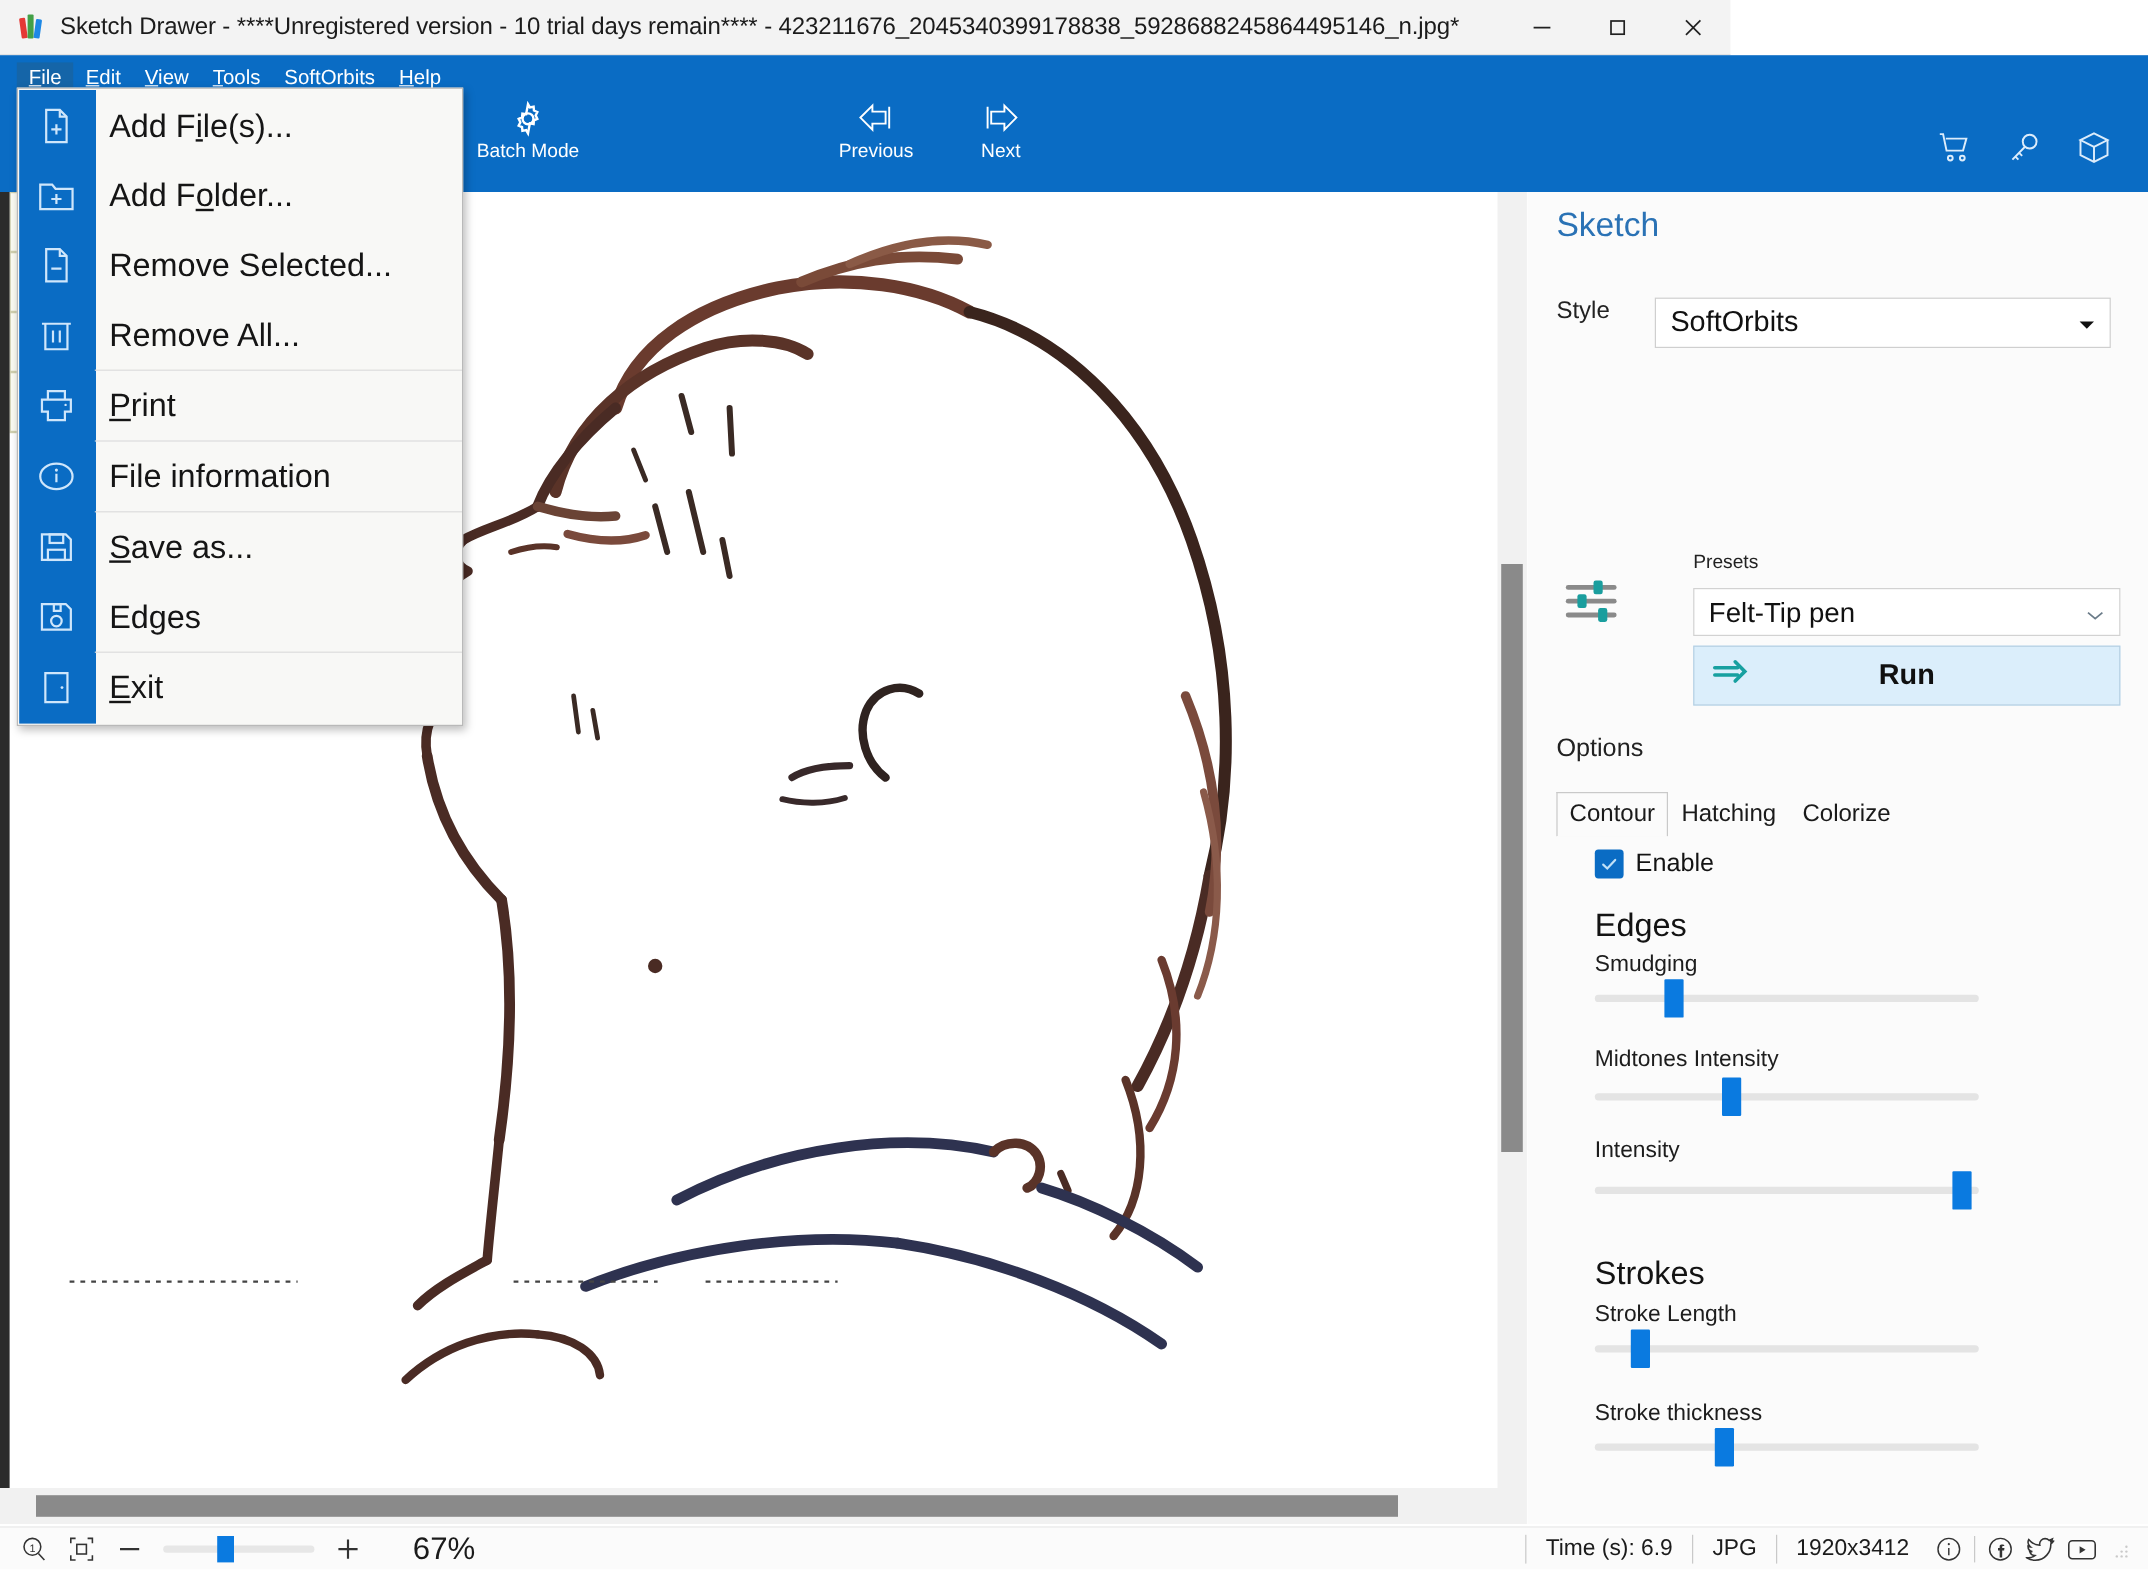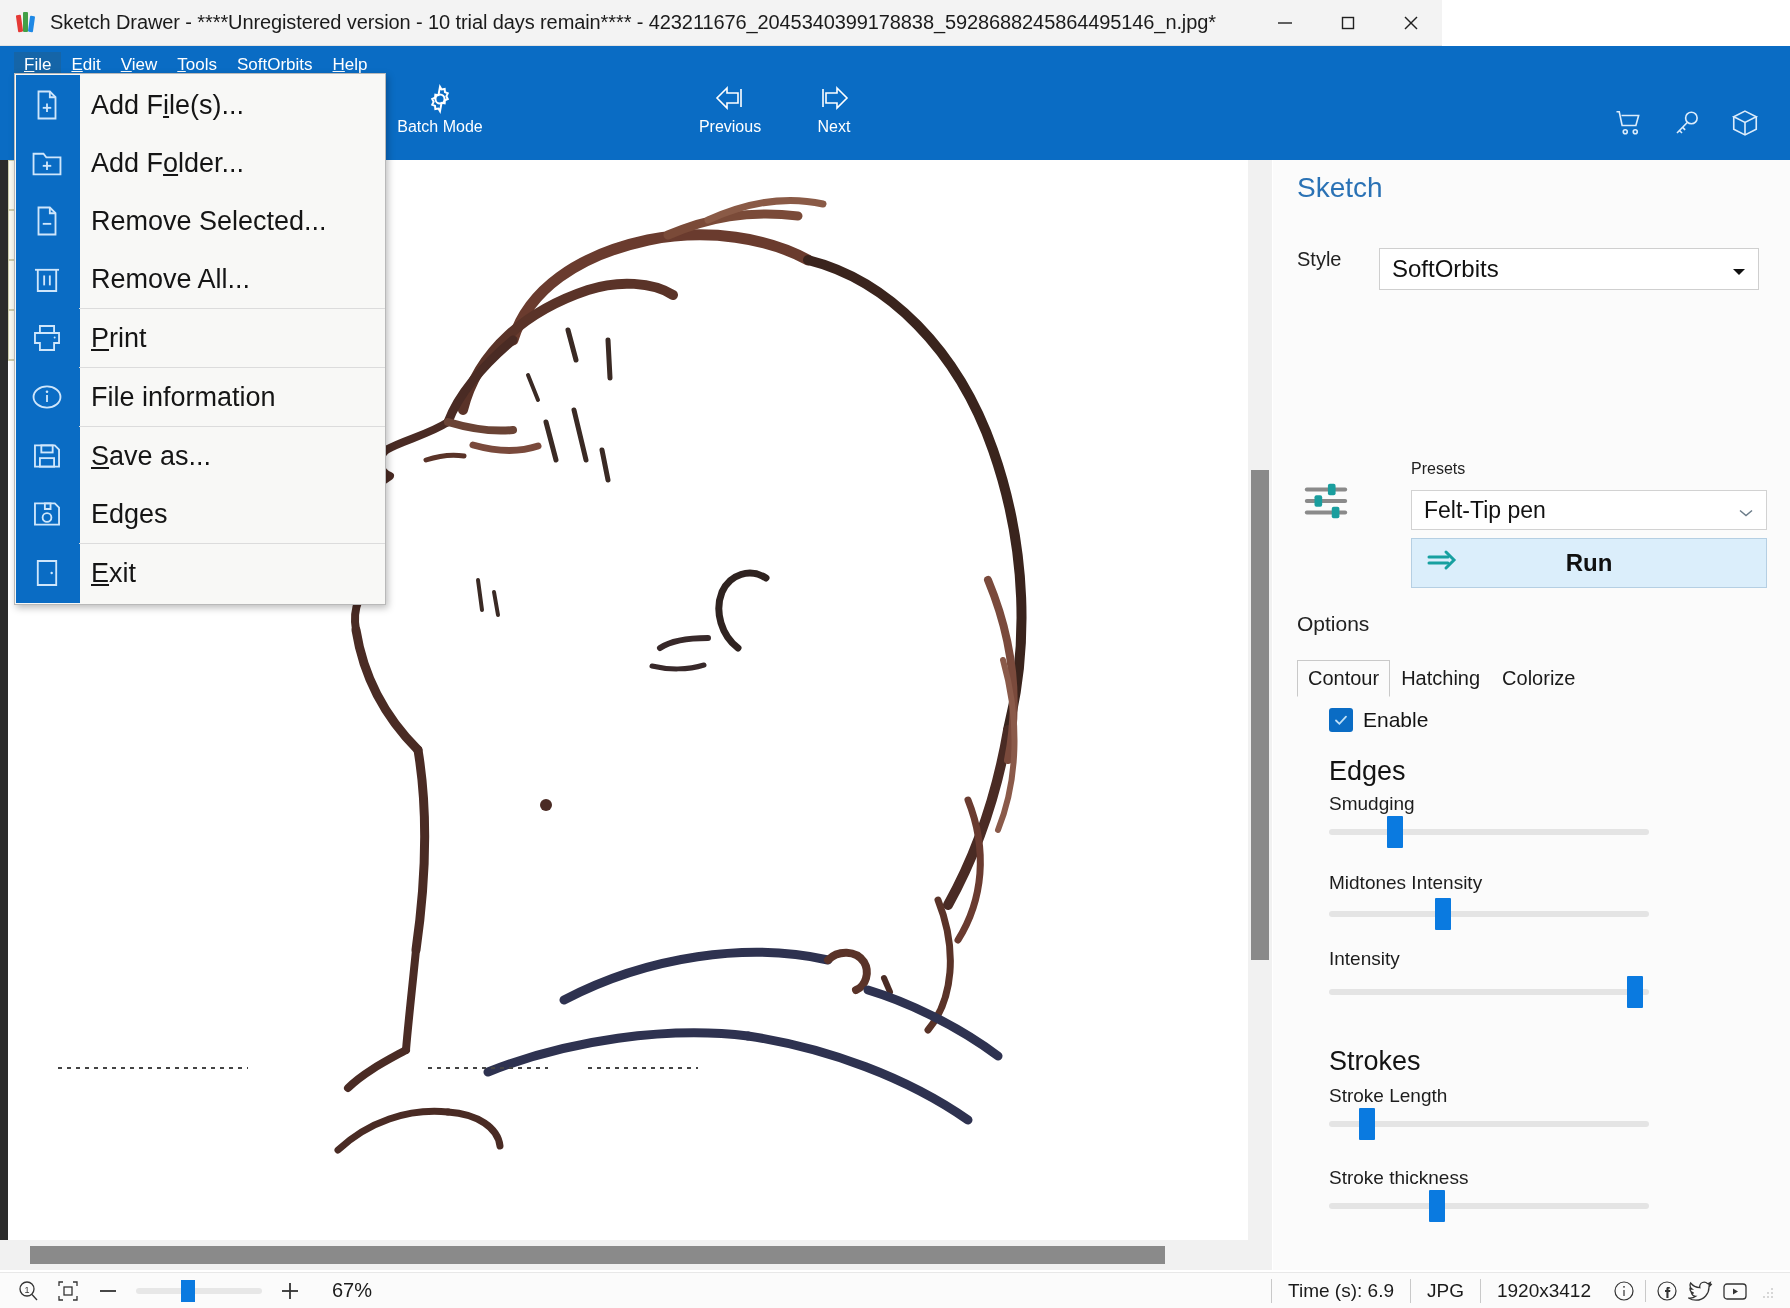--- a/index.html
+++ b/index.html
@@ -239,21 +239,21 @@
   .zoomctl { display: flex; align-items: center; gap: 0; padding-left: 8px; }
   .zc { width: 40px; height: 34px; display: flex; align-items: center; justify-content: center; cursor: default; }
   .zslider { position: relative; width: 126px; height: 26px; margin: 0 8px; cursor: default; }
   .zslider .ztrack {
     position: absolute; left: 0; top: 10px; width: 126px; height: 6px;
     background: #e7e7e7; border-radius: 3px;
   }
   .zslider .zthumb {
     position: absolute; left: 51px; top: 2px; width: 14px; height: 22px; background: #0a7ae0;
   }
-  .zpct { font-size: 20px; color: #1b1b1b; margin-left: 22px; }
+  .zpct { font-size: 26px; color: #1b1b1b; margin-left: 34px; }
 
   .statusright {
     margin-left: auto; display: flex; align-items: center; height: 36px; padding-right: 14px;
   }
   .sfield {
     font-size: 19px; color: #1b1b1b; padding: 0 16px; height: 24px;
     display: flex; align-items: center; border-left: 1px solid #c9c9c9;
     white-space: nowrap;
   }
   .sicon { width: 34px; height: 30px; display: flex; align-items: center; justify-content: center; cursor: default; }

